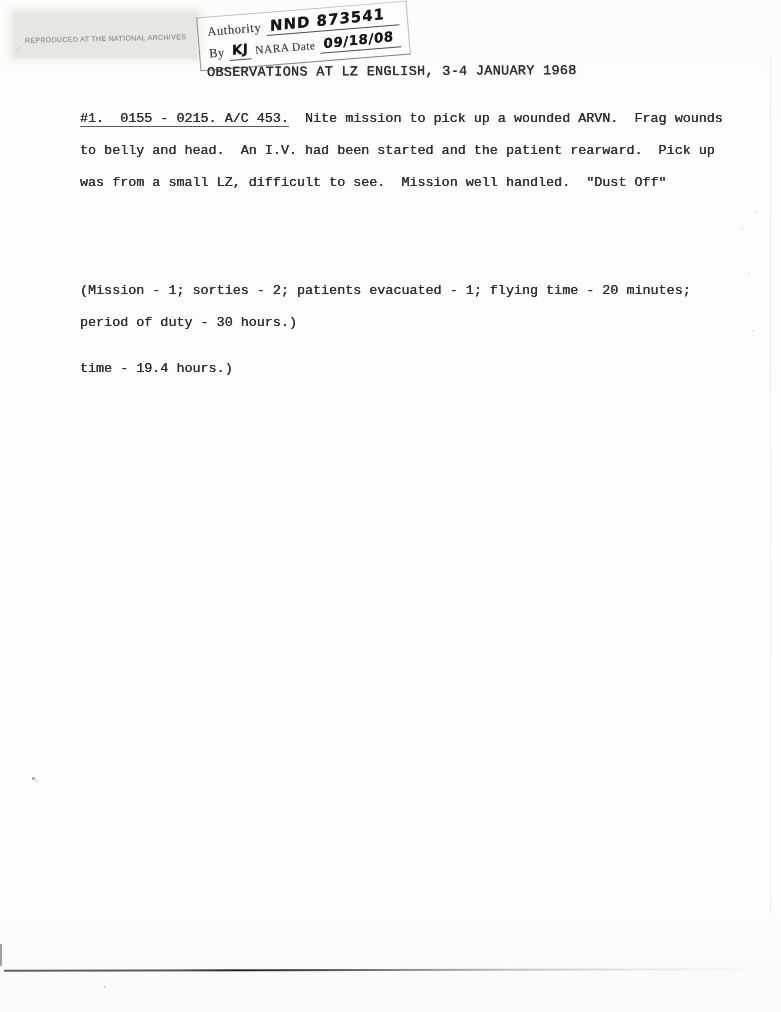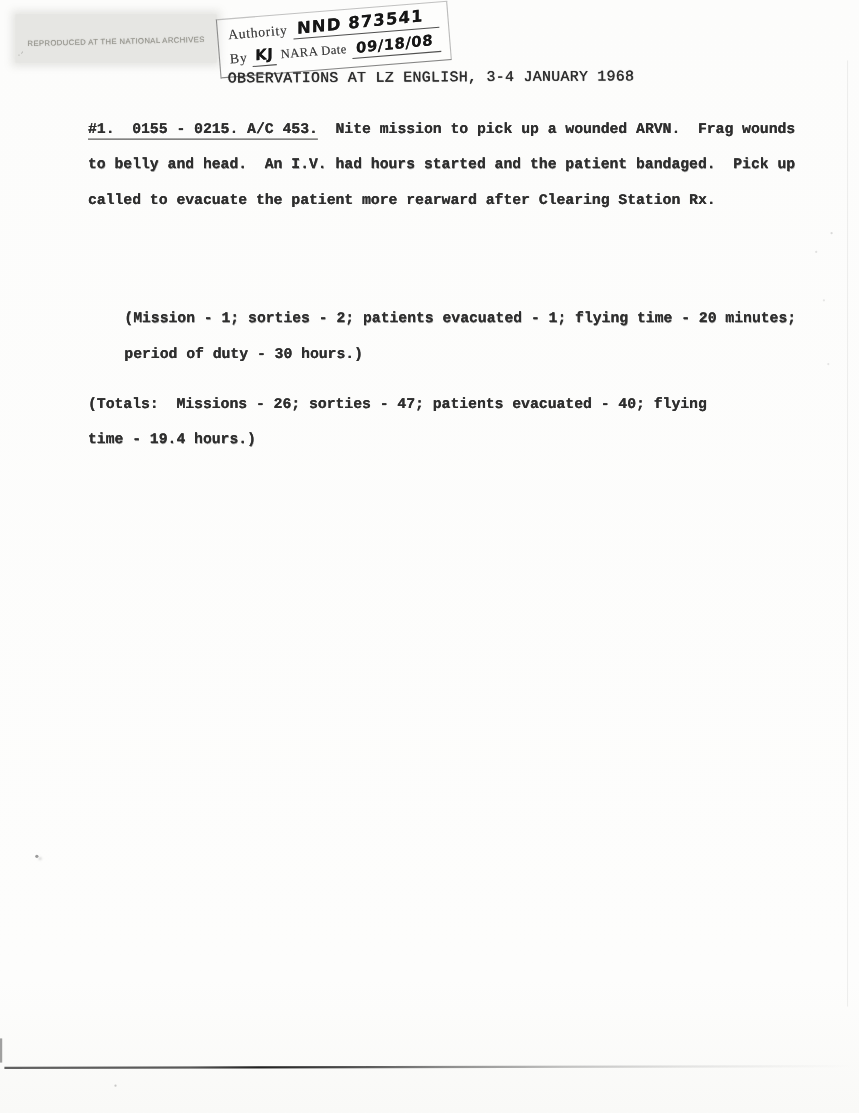--- a/index.html
+++ b/index.html
@@ -17,23 +17,23 @@
   .page{
     position:relative;width:781px;height:1012px;overflow:hidden;
     background:linear-gradient(180deg,#fcfcfb 0%,#fdfdfc 88%,#f9f9f7 100%);
   }
   
   .typeline{
     position:relative;white-space:pre;height:32px;line-height:32px;
     font-size:13.4px;color:var(--ink);
     text-shadow:0 0 .6px rgba(46,46,46,.85), .3px .2px .3px rgba(46,46,46,.45);
   }
-  .para{position:absolute;left:80px;font-weight:bold;}
+  .para{position:absolute;left:80px;}
   .p1{top:103px;}
-  .p2{top:275px;margin-left:33px;}
+  .p2{top:275px;}
   .p3{top:353px;}
   .doc-title{
     position:absolute;left:207px;top:62px;height:20px;line-height:20px;
     font-size:13.5px;letter-spacing:.3px;white-space:pre;color:var(--ink);
     text-shadow:0 0 .7px rgba(46,46,46,.9), .3px .2px .3px rgba(46,46,46,.5);
     transform:rotate(-.3deg);
   }
   .u-lead{
     border-bottom:1.2px solid rgba(45,45,45,.78);
     padding-bottom:0px;
@@ -136,31 +136,30 @@
       <span class="kj-wrap"><span class="hand mid">KJ</span></span>
       <span class="print small">NARA Date</span>
       <span class="fill-line"><span class="hand mid">09/18/08</span></span>
     </div>
   </div>
 
   <div class="doc-title">OBSERVATIONS AT LZ ENGLISH, 3-4 JANUARY 1968</div>
 
   <div class="para p1">
     <div class="typeline"><span class="u-lead">#1.  0155 - 0215. A/C 453.</span><span>  Nite mission to pick up a wounded ARVN.  Frag wounds</span></div>
-    <div class="typeline">to belly and head.  An I.V. had hours started and the patient bandaged.  Pick up</div>
-    <div class="typeline">called to evacuate the patient more rearward after Clearing Station Rx.</div>
+    <div class="typeline">to belly and head.  An I.V. had been started and the patient rearward.  Pick up</div>
+    <div class="typeline">was from a small LZ, difficult to see.  Mission well handled.  "Dust Off"</div>
   </div>
 
   <div class="para p2">
     <div class="typeline">(Mission - 1; sorties - 2; patients evacuated - 1; flying time - 20 minutes;</div>
     <div class="typeline">period of duty - 30 hours.)</div>
   </div>
 
   <div class="para p3">
-    <div class="typeline">(Totals:  Missions - 26; sorties - 47; patients evacuated - 40; flying</div>
     <div class="typeline">time - 19.4 hours.)</div>
   </div>
 
   <div class="scanline-bottom"></div>
   <div class="edge-tick-left"></div>
   <div class="edge-line-right"></div>
   <div class="speck s1"></div>
   <div class="speck s2"></div>
   <div class="speck s3"></div>
   <div class="speck s4"></div>

